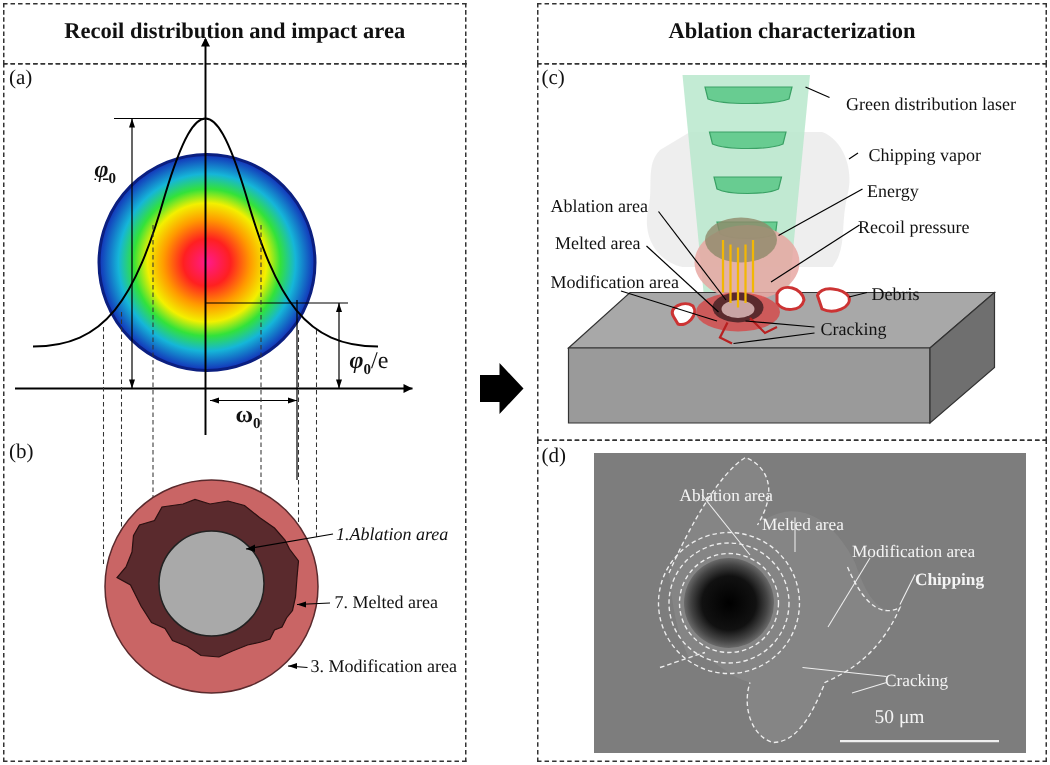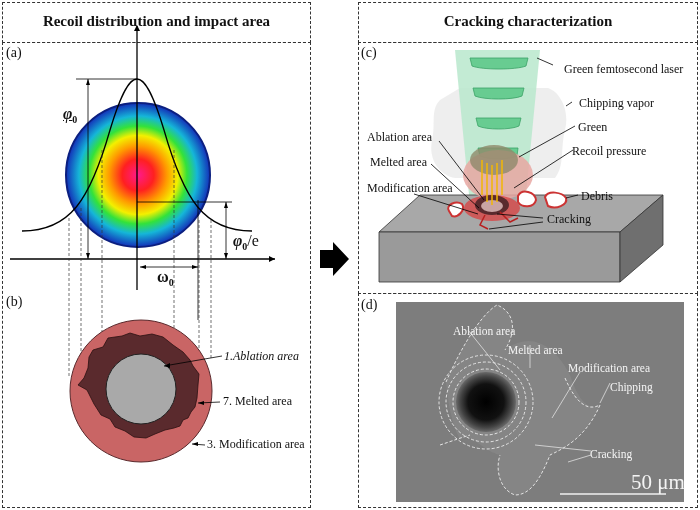--- a/index.html
+++ b/index.html
@@ -12,21 +12,21 @@
   svg{position:absolute;left:0;top:0;}
 </style>
 </head>
 <body>
 
 <div class="box" style="left:2px;top:2px;width:309px;height:41px;"></div>
 <div class="head" style="left:2px;top:13px;width:309px;">Recoil distribution and impact area</div>
 <div class="box" style="left:2px;top:42px;width:309px;height:466px;"></div>
 
 <div class="box" style="left:358px;top:2px;width:340px;height:41px;"></div>
-<div class="head" style="left:358px;top:13px;width:340px;">Cracking characterization</div>
+<div class="head" style="left:358px;top:13px;width:340px;">Ablation characterization</div>
 <div class="box" style="left:358px;top:42px;width:340px;height:252px;"></div>
 <div class="box" style="left:358px;top:293px;width:340px;height:215px;"></div>
 
 <svg width="700" height="510" style="pointer-events:none">
   <path d="M320,250 L333,250 L333,242 L349,259 L333,276 L333,268 L320,268 Z" fill="#000"></path>
 </svg>
 
 <svg width="700" height="510">
   <defs>
     <radialGradient id="beam" cx="50%" cy="50%" r="50%">
@@ -147,23 +147,23 @@
     <line x1="514" y1="188" x2="573" y2="150"></line>
     <line x1="566" y1="198" x2="578" y2="195"></line>
     <line x1="497" y1="214" x2="543" y2="218"></line>
     <line x1="489" y1="229" x2="543" y2="222"></line>
     <line x1="439" y1="141" x2="484" y2="200"></line>
     <line x1="431" y1="164" x2="479" y2="208"></line>
     <line x1="414" y1="194" x2="478" y2="214"></line>
   </g>
 </svg>
 <div class="lbl" style="left:361px;top:45px;">(c)</div>
-<div class="txt" style="left:564px;top:62px;">Green femtosecond laser</div>
+<div class="txt" style="left:564px;top:62px;">Green distribution laser</div>
 <div class="txt" style="left:579px;top:96px;">Chipping vapor</div>
-<div class="txt" style="left:578px;top:120px;">Green</div>
+<div class="txt" style="left:578px;top:120px;">Energy</div>
 <div class="txt" style="left:572px;top:144px;text-align:center;">Recoil pressure</div>
 <div class="txt" style="left:581px;top:189px;">Debris</div>
 <div class="txt" style="left:547px;top:212px;">Cracking</div>
 <div class="txt" style="left:367px;top:130px;">Ablation area</div>
 <div class="txt" style="left:370px;top:155px;">Melted area</div>
 <div class="txt" style="left:367px;top:181px;">Modification area</div>
 
 <svg width="700" height="510">
   <defs>
     <radialGradient id="hole" cx="50%" cy="50%" r="50%">
@@ -189,15 +189,15 @@
     <line x1="610" y1="383" x2="600" y2="403"></line>
     <line x1="591" y1="451" x2="535" y2="445"></line>
     <line x1="591" y1="455" x2="568" y2="462"></line>
   </g>
   <line x1="560" y1="494" x2="666" y2="494" stroke="#f0f0f0" stroke-width="1.5"></line>
 </svg>
 <div class="lbl" style="left:361px;top:297px;">(d)</div>
 <div class="wtxt" style="left:453px;top:325px;">Ablation area</div>
 <div class="wtxt" style="left:508px;top:344px;">Melted area</div>
 <div class="wtxt" style="left:568px;top:362px;">Modification area</div>
-<div class="wtxt" style="left:610px;top:381px;">Chipping</div>
+<div class="wtxt" style="left:610px;top:381px;font-weight:bold;">Chipping</div>
 <div class="wtxt" style="left:590px;top:448px;">Cracking</div>
-<div class="wtxt" style="left:583px;top:470px;font-size:21px;margin-left:48px;">50 μm</div>
+<div class="wtxt" style="left:583px;top:470px;font-size:13px;">50 μm</div>
 
 </body></html>

